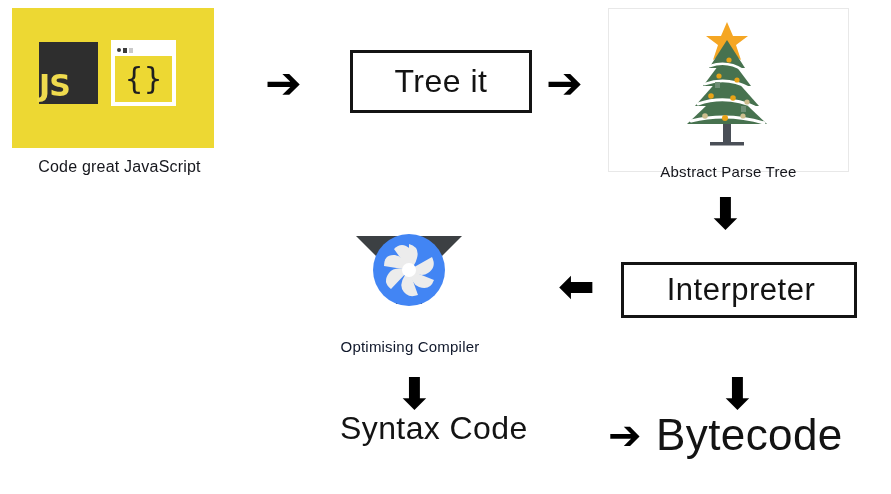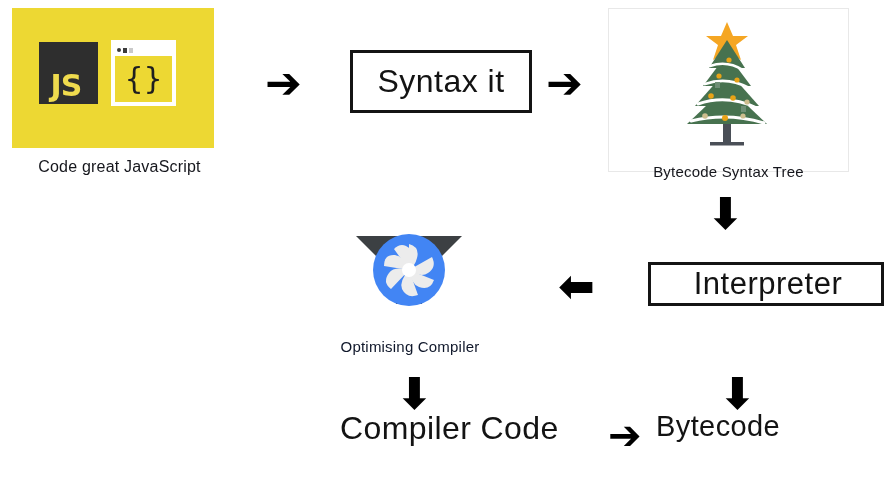--- a/index.html
+++ b/index.html
@@ -7,21 +7,21 @@
     width:891px;height:494px;position:relative;overflow:hidden;
     font-family:"Liberation Sans","DejaVu Sans",sans-serif;
     color:#1a1a1a;
   }
   .abs{position:absolute;}
 
   
   #js-card{left:12px;top:8px;width:202px;height:140px;background:#EDD833;}
   #js-logo-square{
     left:39px;top:42px;width:59px;height:62px;background:#2e2e2e;
-    display:flex;align-items:flex-end;justify-content:center;
+    display:flex;align-items:flex-end;justify-content:flex-start;
   }
   #js-logo-text{
     font-family:"DejaVu Sans",sans-serif;font-weight:bold;font-size:30px;
     color:#EFDB4E;line-height:0.95;letter-spacing:-1px;
     padding:0 5px 4px 0;
   }
   #js-window{
     left:111px;top:40px;width:65px;height:66px;background:#ffffff;
     border:4px solid #ffffff;box-sizing:border-box;
   }
@@ -59,21 +59,21 @@
   #arrow-interp-bytecode{left:719px;top:372px;}
   #arrow-machine-bytecode{left:608px;top:415px;font-size:40px;}
 
   
   .flowbox{
     border:3px solid #141414;background:#ffffff;box-sizing:border-box;
     display:flex;align-items:center;justify-content:center;
   }
   #parse-box{left:350px;top:50px;width:182px;height:63px;}
   #parse-label{font-size:32px;letter-spacing:0.5px;color:#131313;}
-  #interpreter-box{left:621px;top:262px;width:236px;height:44px;margin-left:27px;}
+  #interpreter-box{left:621px;top:262px;width:236px;height:56px;}
   #interpreter-label{font-size:31px;letter-spacing:0.5px;color:#131313;padding-left:4px;}
 
   
   #ast-card{
     left:608px;top:8px;width:241px;height:164px;background:#ffffff;
     border:1px solid #e8e8e8;box-sizing:border-box;
   }
   #ast-tree{left:677px;top:20px;width:100px;height:128px;}
   #ast-caption{
     left:608px;top:163px;width:241px;text-align:center;
@@ -82,21 +82,21 @@
 
   
   #opt-icon{left:348px;top:228px;width:122px;height:100px;}
   #opt-caption{
     left:310px;top:338px;width:200px;text-align:center;
     font-size:15px;color:#0f172a;letter-spacing:0.2px;
   }
 
   
   #machine-code-label{left:340px;top:410px;font-size:32px;color:#131313;letter-spacing:0.4px;}
-  #bytecode-label{left:656px;top:410px;font-size:29px;color:#131313;letter-spacing:0.4px;}
+  #bytecode-label{left:656px;top:410px;font-size:44px;color:#131313;letter-spacing:0.4px;}
 </style>
 </head>
 <body>
 
 <div class="abs" id="js-card"></div>
 
 <div class="abs" id="js-logo-square">
   <span id="js-logo-text">JS</span>
 </div>
 
@@ -109,21 +109,21 @@
   <div id="js-window-body">
     <span id="js-braces">{}</span>
   </div>
 </div>
 
 <div class="abs" id="js-caption">Code great JavaScript</div>
 
 <div class="abs arrow arrow-r" id="arrow-js-parse">➔</div>
 
 <div class="abs flowbox" id="parse-box">
-  <span id="parse-label">Syntax it</span>
+  <span id="parse-label">Tree it</span>
 </div>
 
 <div class="abs arrow arrow-r" id="arrow-parse-ast">➔</div>
 
 <div class="abs" id="ast-card"></div>
 
 <svg class="abs" id="ast-tree" viewBox="0 0 100 128">
 
   <polygon points="50,2 56,16 71,16 59,25 64,40 50,31 36,40 41,25 29,16 44,16" fill="#F5A623"></polygon>
 
@@ -146,21 +146,21 @@
   <circle cx="28" cy="96" r="2.8" fill="#cdbd8e"></circle>
   <circle cx="48" cy="98" r="3" fill="#E8A317"></circle>
   <circle cx="66" cy="96" r="2.6" fill="#cdbd8e"></circle>
   <rect x="38" y="62" width="5" height="6" fill="#6f8f76"></rect>
   <rect x="64" y="86" width="5" height="6" fill="#6f8f76"></rect>
 
   <rect x="46" y="104" width="8" height="18" fill="#4a4f57"></rect>
   <rect x="33" y="122" width="34" height="3.5" fill="#4a4f57"></rect>
 </svg>
 
-<div class="abs" id="ast-caption">Bytecode Syntax Tree</div>
+<div class="abs" id="ast-caption">Abstract Parse Tree</div>
 
 <div class="abs arrow arrow-d" id="arrow-ast-interp">⬇</div>
 
 <div class="abs flowbox" id="interpreter-box">
   <span id="interpreter-label">Interpreter</span>
 </div>
 
 <div class="abs arrow arrow-r" id="arrow-interp-opt">⬅</div>
 
 <svg class="abs" id="opt-icon" viewBox="0 0 122 100">
@@ -181,15 +181,15 @@
   </g>
   <circle cx="61" cy="42" r="7" fill="#ffffff"></circle>
 </svg>
 
 <div class="abs" id="opt-caption">Optimising Compiler</div>
 
 <div class="abs arrow arrow-d" id="arrow-opt-machine">⬇</div>
 
 <div class="abs arrow arrow-d" id="arrow-interp-bytecode">⬇</div>
 
-<div class="abs" id="machine-code-label">Compiler Code</div>
+<div class="abs" id="machine-code-label">Syntax Code</div>
 <div class="abs arrow arrow-r" id="arrow-machine-bytecode">➔</div>
 <div class="abs" id="bytecode-label">Bytecode</div>
 
 </body></html>

